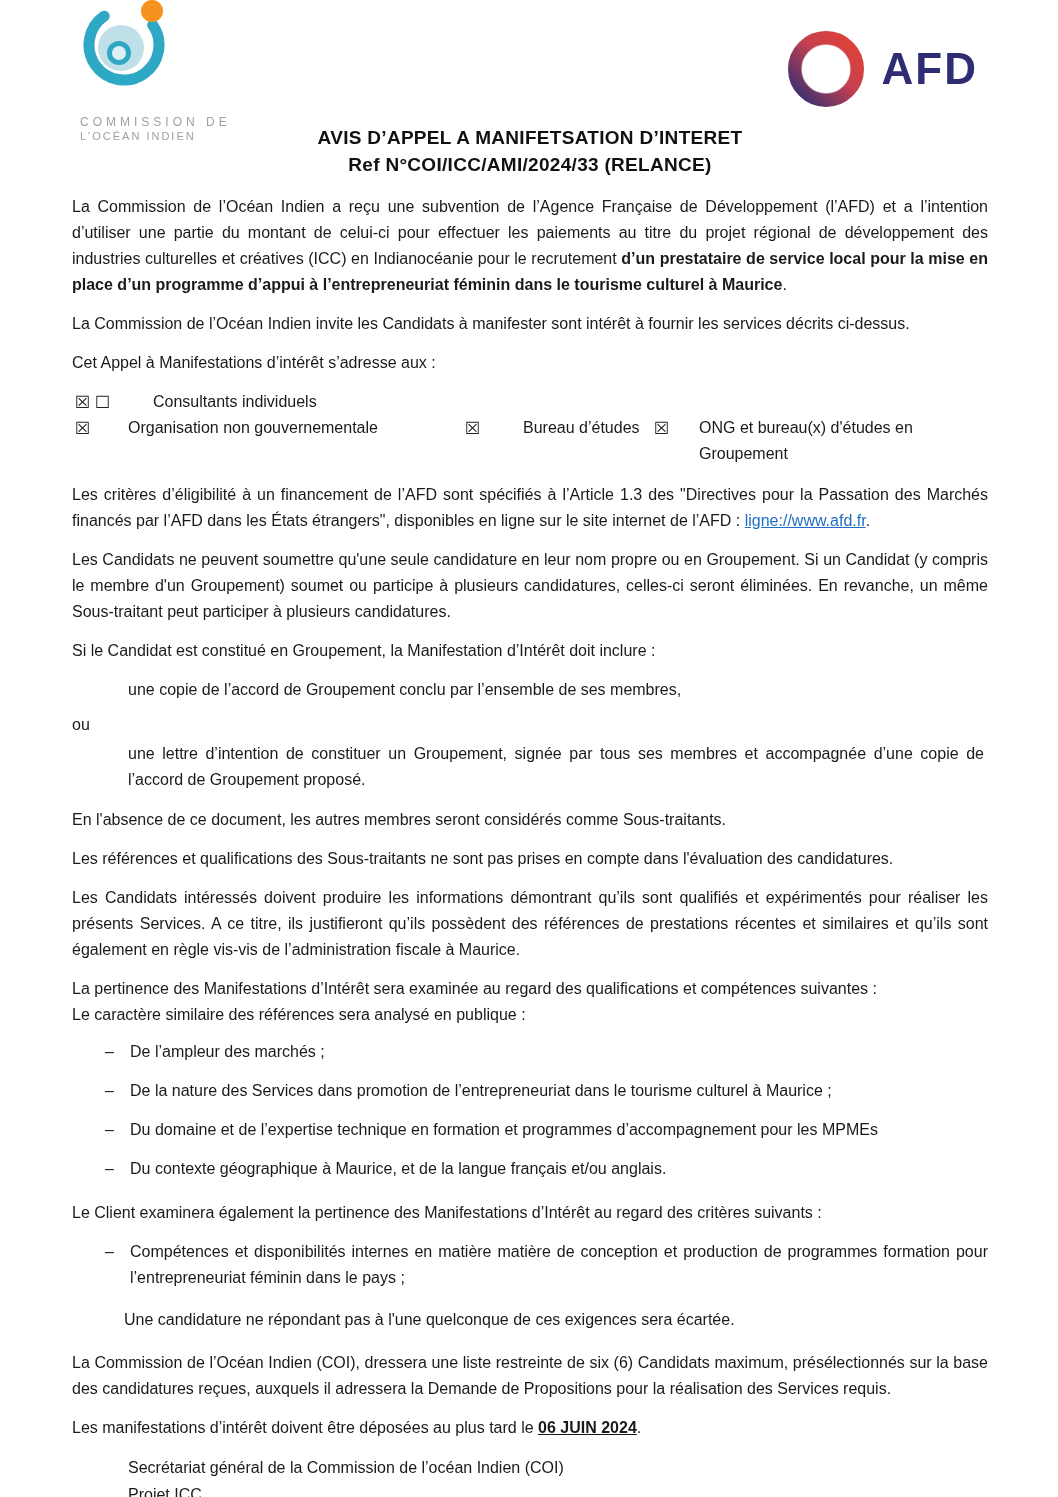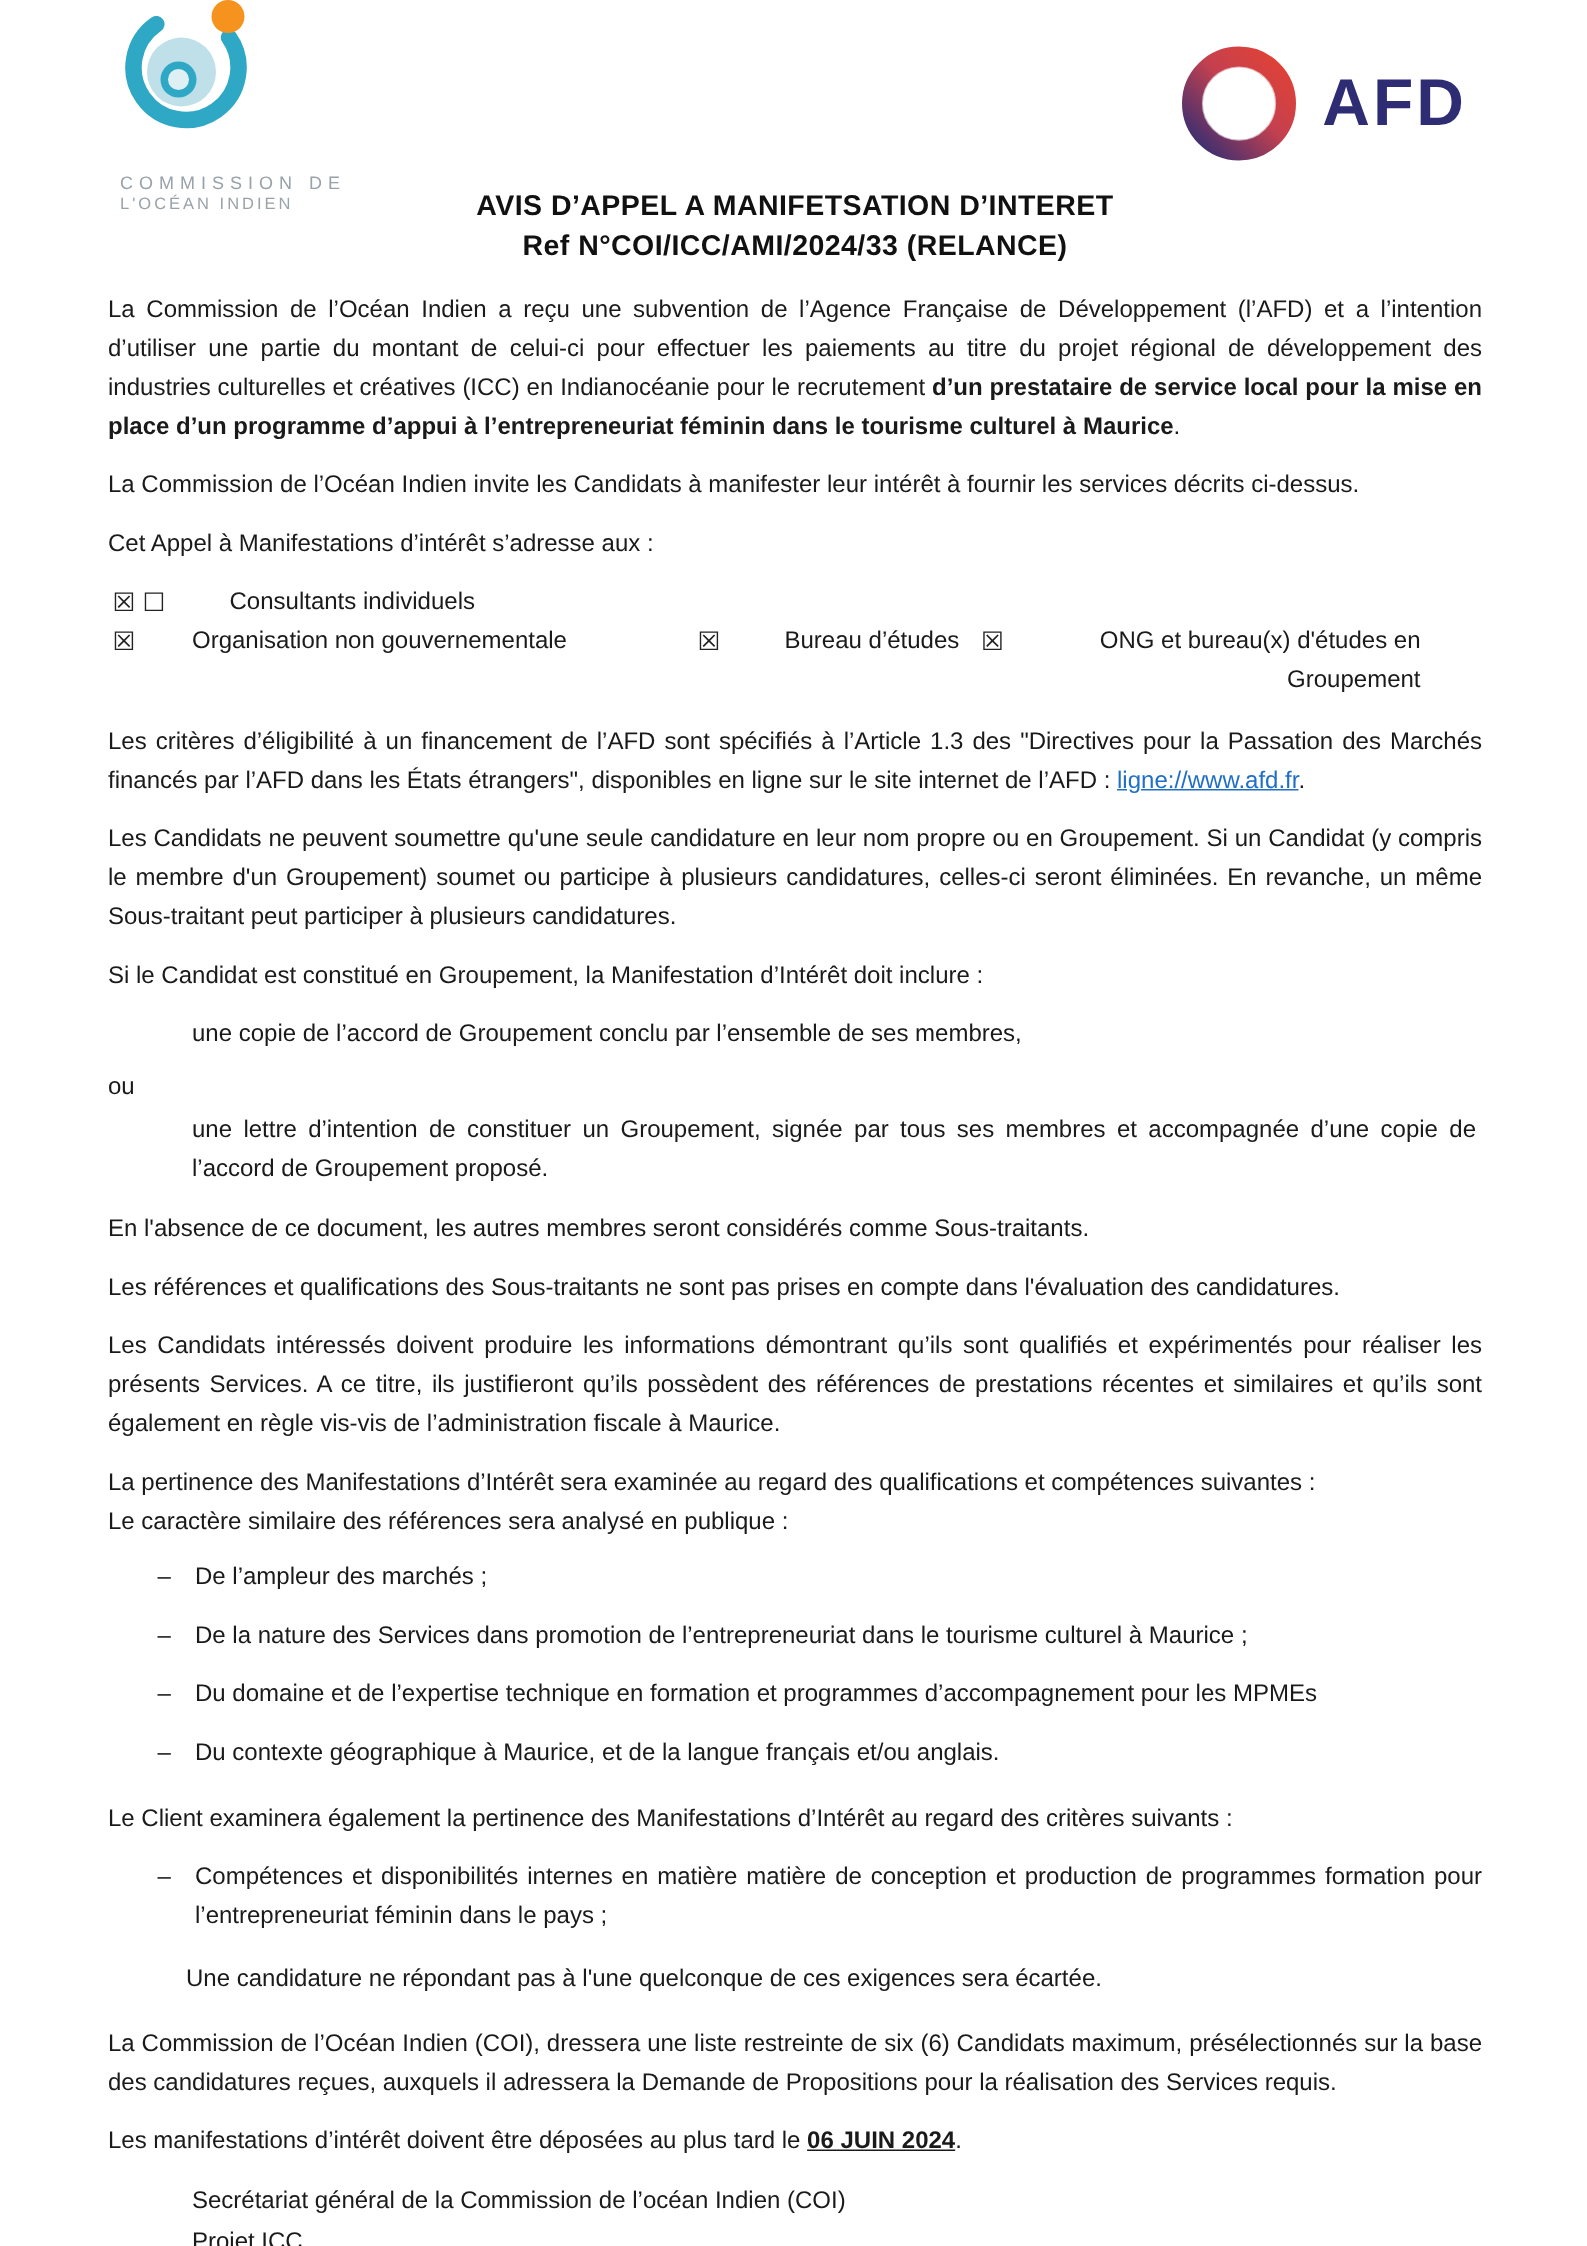--- a/index.html
+++ b/index.html
@@ -52,21 +52,21 @@
   .mb0 { margin-bottom: 2px; }
   .link-a { color: #1f6fc5; text-decoration: underline; cursor: pointer; }
   .bold-u { font-weight: bold; text-decoration: underline; }
   
   .cb-row { display: flex; align-items: flex-start; padding-left: 3px; line-height: 26px; }
   .cb-sym { font-family: "DejaVu Sans", sans-serif; font-size: 17px; width: 20px; flex: none; color: #222; }
   .cb-lab1 { margin-left: 33px; width: 337px; flex: none; }
   .cb-lab2 { margin-left: 38px; }
   .cb-box2 { margin-left: 0; }
   .cb-lab-be { margin-left: 38px; width: 131px; flex: none; }
-  .cb-lab-ong { margin-left: 25px; width: 248px; flex: none; white-space: pre-line; text-align: right; }
+  .cb-lab-ong { margin-left: 25px; width: 248px; flex: none; white-space: pre-line; text-align: left; }
   .cb-section { margin-bottom: 15px; }
   
   .indent1 { margin-left: 56px; margin-bottom: 9px; }
   .ou-line { margin-bottom: 3px; }
   .indent2 { margin-left: 56px; margin-right: 4px; text-align: justify; margin-bottom: 14px; }
   .dash-item { display: flex; margin-bottom: 13px; }
   .dash-mark { width: 25px; flex: none; margin-left: 33px; }
   .dash-text { flex: 1; text-align: justify; }
   .single-candidature { margin-left: 52px; margin-bottom: 17px; }
   .address { margin-left: 56px; }
@@ -118,21 +118,21 @@
 
   </div>
 
   <div class="doc-title">
     <div>AVIS D’APPEL A MANIFETSATION D’INTERET</div>
     <div>Ref N°COI/ICC/AMI/2024/33 (RELANCE)</div>
   </div>
 
   <p class="para"><span>La Commission de l’Océan Indien a reçu une subvention de l’Agence Française de Développement (l’AFD) et a l’intention d’utiliser une partie du montant de celui-ci pour effectuer les paiements au titre du projet régional de développement des industries culturelles et créatives (ICC) en Indianocéanie pour le recrutement </span><b>d’un prestataire de service local pour la mise en place d’un programme d’appui à l’entrepreneuriat féminin dans le tourisme culturel à Maurice</b><span>.</span></p>
 
-  <p class="para">La Commission de l’Océan Indien invite les Candidats à manifester leur intérêt à fournir les services décrits ci-dessus.</p>
+  <p class="para">La Commission de l’Océan Indien invite les Candidats à manifester sont intérêt à fournir les services décrits ci-dessus.</p>
 
   <div class="cb-section">
     <p class="para nojust mb0">Cet Appel à Manifestations d’intérêt s’adresse aux :</p>
     <div class="cb-row">
       <span class="cb-sym">☒</span>
       <span class="cb-sym cb-box2">☐</span>
       <span class="cb-lab2">Consultants individuels</span>
     </div>
     <div class="cb-row">
       <span class="cb-sym">☒</span>

